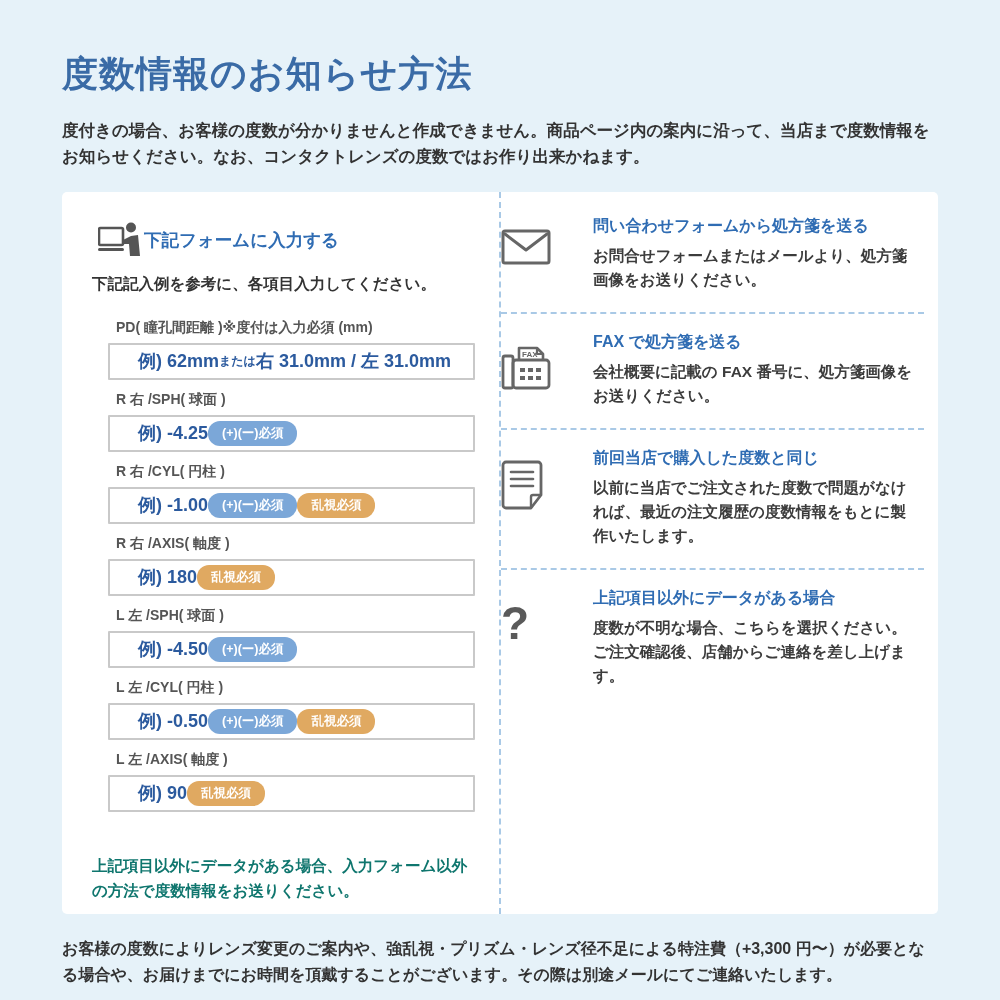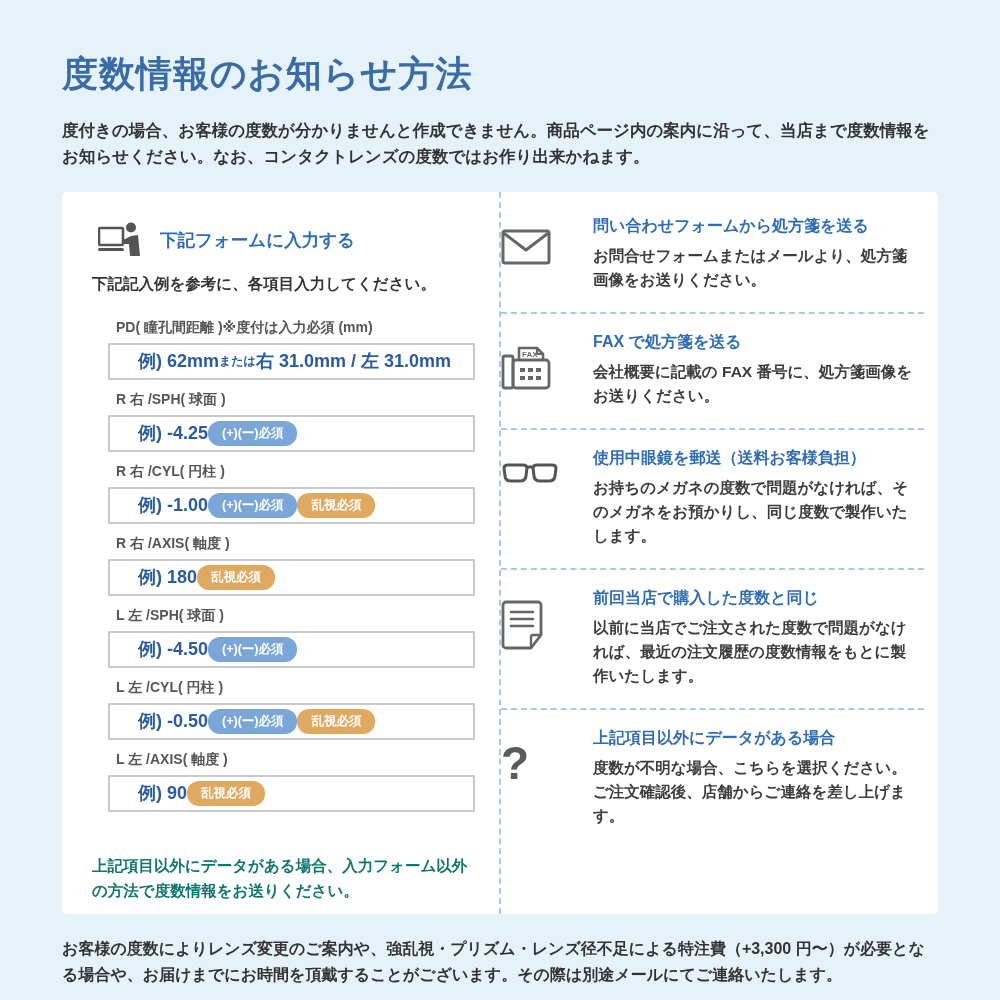--- a/index.html
+++ b/index.html
@@ -33,21 +33,20 @@
     height:722px;
   }
   
   .col-left {
     width:437px;
     padding:30px 24px 0 30px;
   }
   .form-heading {
     display:flex;
     align-items:center;
-    gap:16px;
     margin-left:6px;
     margin-bottom:16px;
   }
   .form-heading .h-title {
     color:#2f6cb3;
     font-size:17.5px;
     font-weight:bold;
   }
   .instruction {
     font-size:15.5px;
@@ -276,33 +275,20 @@
                 <rect x="35" y="32" width="5" height="4"></rect>
             </g>
           </svg>
         </div>
         <div class="m-text">
           <div class="m-title">FAX で処方箋を送る</div>
           <div class="m-body">会社概要に記載の FAX 番号に、処方箋画像をお送りください。</div>
         </div>
       </div>
 
-      <div class="method">
-        <div class="m-icon">
-          <svg width="58" height="30" viewBox="0 0 58 30">
-            <path d="M3 8 Q3 5 7 5 L22 5 Q26 5 26 8 L25 16 Q24.5 21 19 21 L10 21 Q4.5 21 4 16 Z" fill="none" stroke="#555" stroke-width="3"></path>
-            <path d="M32 8 Q32 5 36 5 L51 5 Q55 5 55 8 L54 16 Q53.5 21 48 21 L39 21 Q33.5 21 33 16 Z" fill="none" stroke="#555" stroke-width="3"></path>
-            <path d="M26 8 Q29 5.5 32 8" fill="none" stroke="#555" stroke-width="3"></path>
-          </svg>
-        </div>
-        <div class="m-text">
-          <div class="m-title">使用中眼鏡を郵送（送料お客様負担）</div>
-          <div class="m-body">お持ちのメガネの度数で問題がなければ、そのメガネをお預かりし、同じ度数で製作いたします。</div>
-        </div>
-      </div>
 
       <div class="method">
         <div class="m-icon">
           <svg width="42" height="50" viewBox="0 0 42 50">
             <path d="M5 2 h32 a3 3 0 0 1 3 3 v30 l-10 13 H5 a3 3 0 0 1 -3 -3 V5 a3 3 0 0 1 3 -3 Z" fill="none" stroke="#666" stroke-width="2.8" stroke-linejoin="round"></path>
             <path d="M40 35 H32 a2 2 0 0 0 -2 2 v11" fill="none" stroke="#666" stroke-width="2.4" stroke-linejoin="round"></path>
             <g stroke="#666" stroke-width="2.6" stroke-linecap="round">
               <line x1="10" y1="12" x2="32" y2="12"></line>
               <line x1="10" y1="19" x2="32" y2="19"></line>
               <line x1="10" y1="26" x2="32" y2="26"></line>

